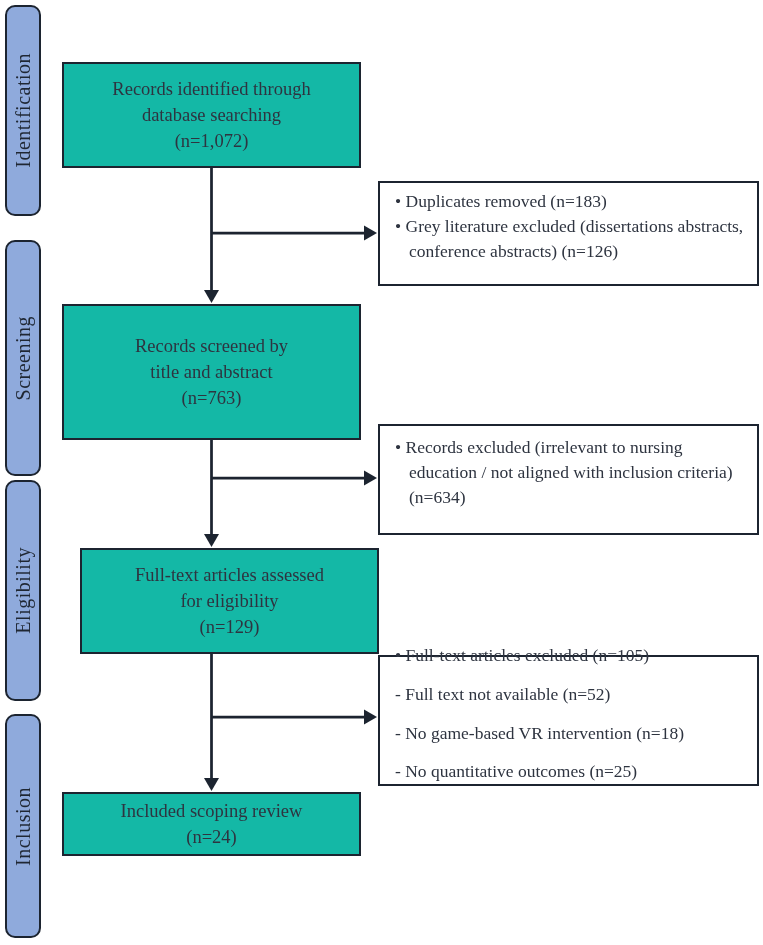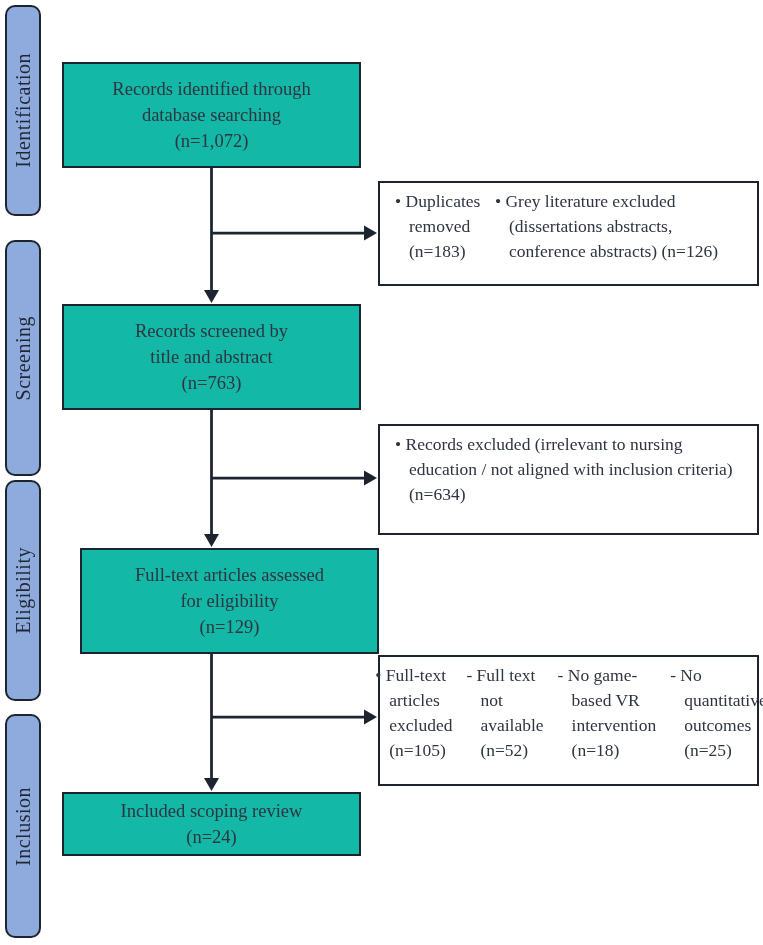--- a/index.html
+++ b/index.html
@@ -45,21 +45,21 @@
     font-size:18.5px;
     line-height:1.42;
   }
 
   
   .sbox{
     position:absolute;left:378px;width:381px;
     background:#ffffff;
     border:2.5px solid #1c2430;
     box-sizing:border-box;
-    display:flex;flex-direction:row;justify-content:center;
+    display:flex;flex-direction:column;justify-content:center;
     padding:6px 10px 20px 15px;
   }
   .side-line{
     font-size:17.5px;
     line-height:1.42;
     padding-left:14px;
     text-indent:-14px;
   }
 </style>
 </head>
@@ -97,21 +97,21 @@
   </div>
   <div class="stage" style="top:714px;height:224px;">
     <span class="stage-label">Inclusion</span>
   </div>
 
   <div class="pbox" style="top:62px;height:106px;">
     <div class="pbox-text">Records identified through
 database searching
 (n=1,072)</div>
   </div>
-  <div class="pbox" style="top:304px;height:106px;">
+  <div class="pbox" style="top:304px;height:136px;">
     <div class="pbox-text">Records screened by
 title and abstract
 (n=763)</div>
   </div>
   <div class="pbox" style="top:548px;height:106px;margin-left:18px;">
     <div class="pbox-text">Full-text articles assessed
 for eligibility
 (n=129)</div>
   </div>
   <div class="pbox" style="top:792px;height:64px;">

